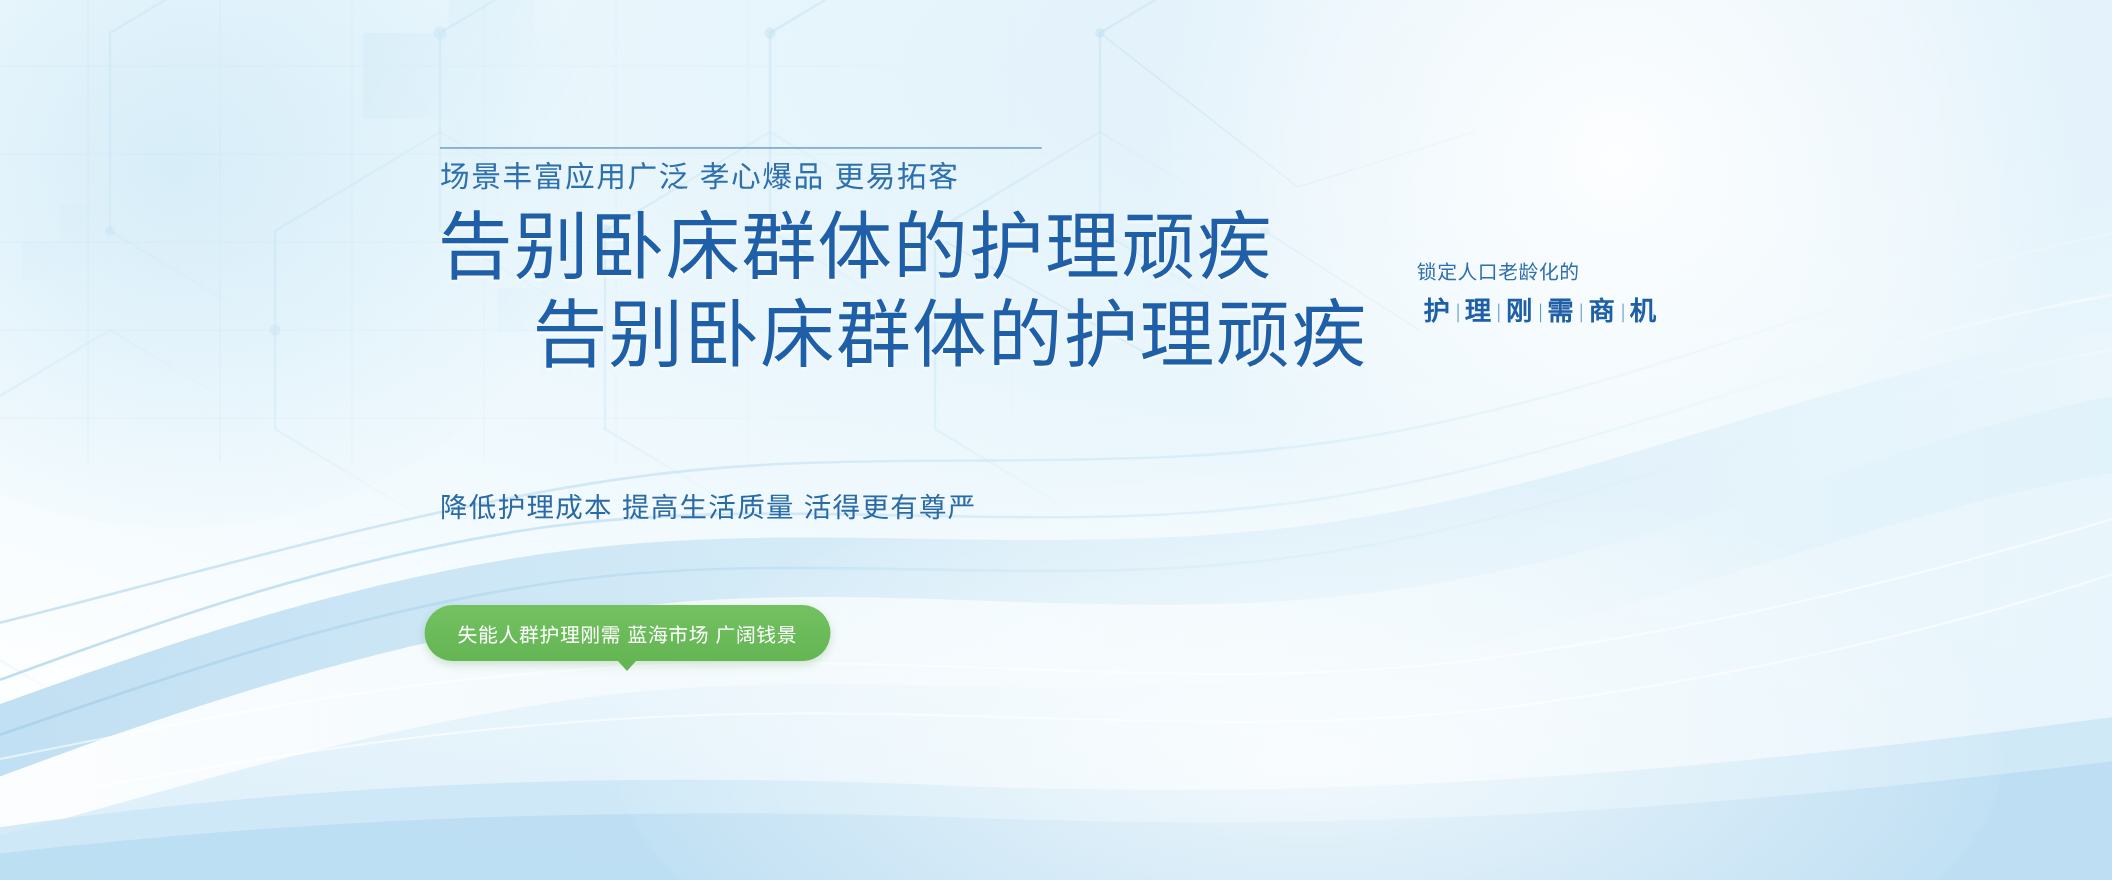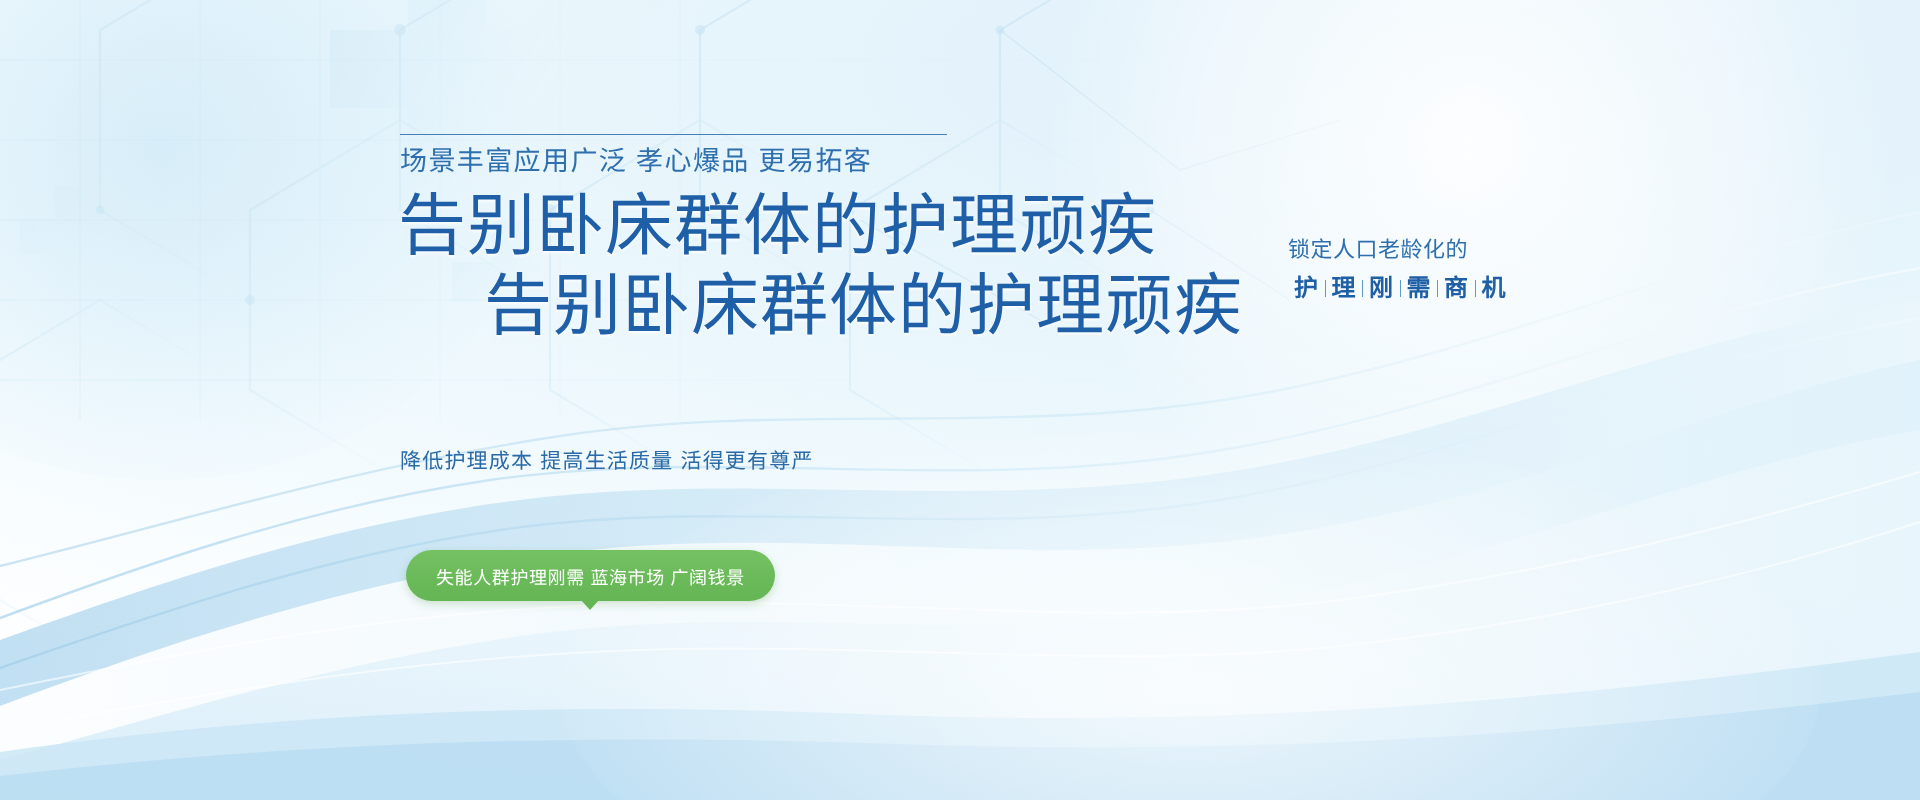--- a/index.html
+++ b/index.html
@@ -49,35 +49,35 @@
     letter-spacing:1px;white-space:nowrap;
     text-shadow:0 2px 3px rgba(255,255,255,.85);
   }
   .headline .l1{display:block;}
   .headline .l2{display:block;padding-left:86px;}
 
   .sidenote{
     position:absolute;left:1288px;top:239px;width:260px;
     color:#2e6fae;
   }
-  .sidenote .sn1{font-size:22px;letter-spacing:.5px;line-height:1;white-space:nowrap;}
+  .sidenote .sn1{font-size:18px;letter-spacing:.5px;line-height:1;white-space:nowrap;}
   .sidenote .sn2{
     margin-top:15px;font-size:24px;font-weight:bold;letter-spacing:.5px;
     line-height:1;white-space:nowrap;color:#1f5fa6;display:flex;align-items:center;
   }
   .sn2 .ch{padding:0 6px;}
   .sn2 .sep{display:inline-block;width:1px;height:17px;background:#5f9bc9;}
 
   .tagline{
     position:absolute;left:400px;top:450px;
-    font-size:21px;letter-spacing:1.2px;color:#2a6aa6;white-space:nowrap;line-height:1;
-  }
-
-  
-  .pills{position:absolute;left:406px;top:550px;display:flex;gap:27px;}
+    font-size:25px;letter-spacing:1.2px;color:#2a6aa6;white-space:nowrap;line-height:1;
+  }
+
+  
+  .pills{position:absolute;left:386px;top:550px;display:flex;gap:27px;}
   .pill{
     position:relative;height:51px;border-radius:26px;
     background:linear-gradient(180deg,#74c162 0%,#64b554 100%);
     color:#fff;font-size:18px;letter-spacing:.6px;
     display:flex;align-items:center;justify-content:center;
     padding:0 30px;white-space:nowrap;
     box-shadow:0 3px 8px rgba(78,150,60,.25);
   }
   .pill::after{
     content:"";position:absolute;left:50%;bottom:-9px;margin-left:-9px;

